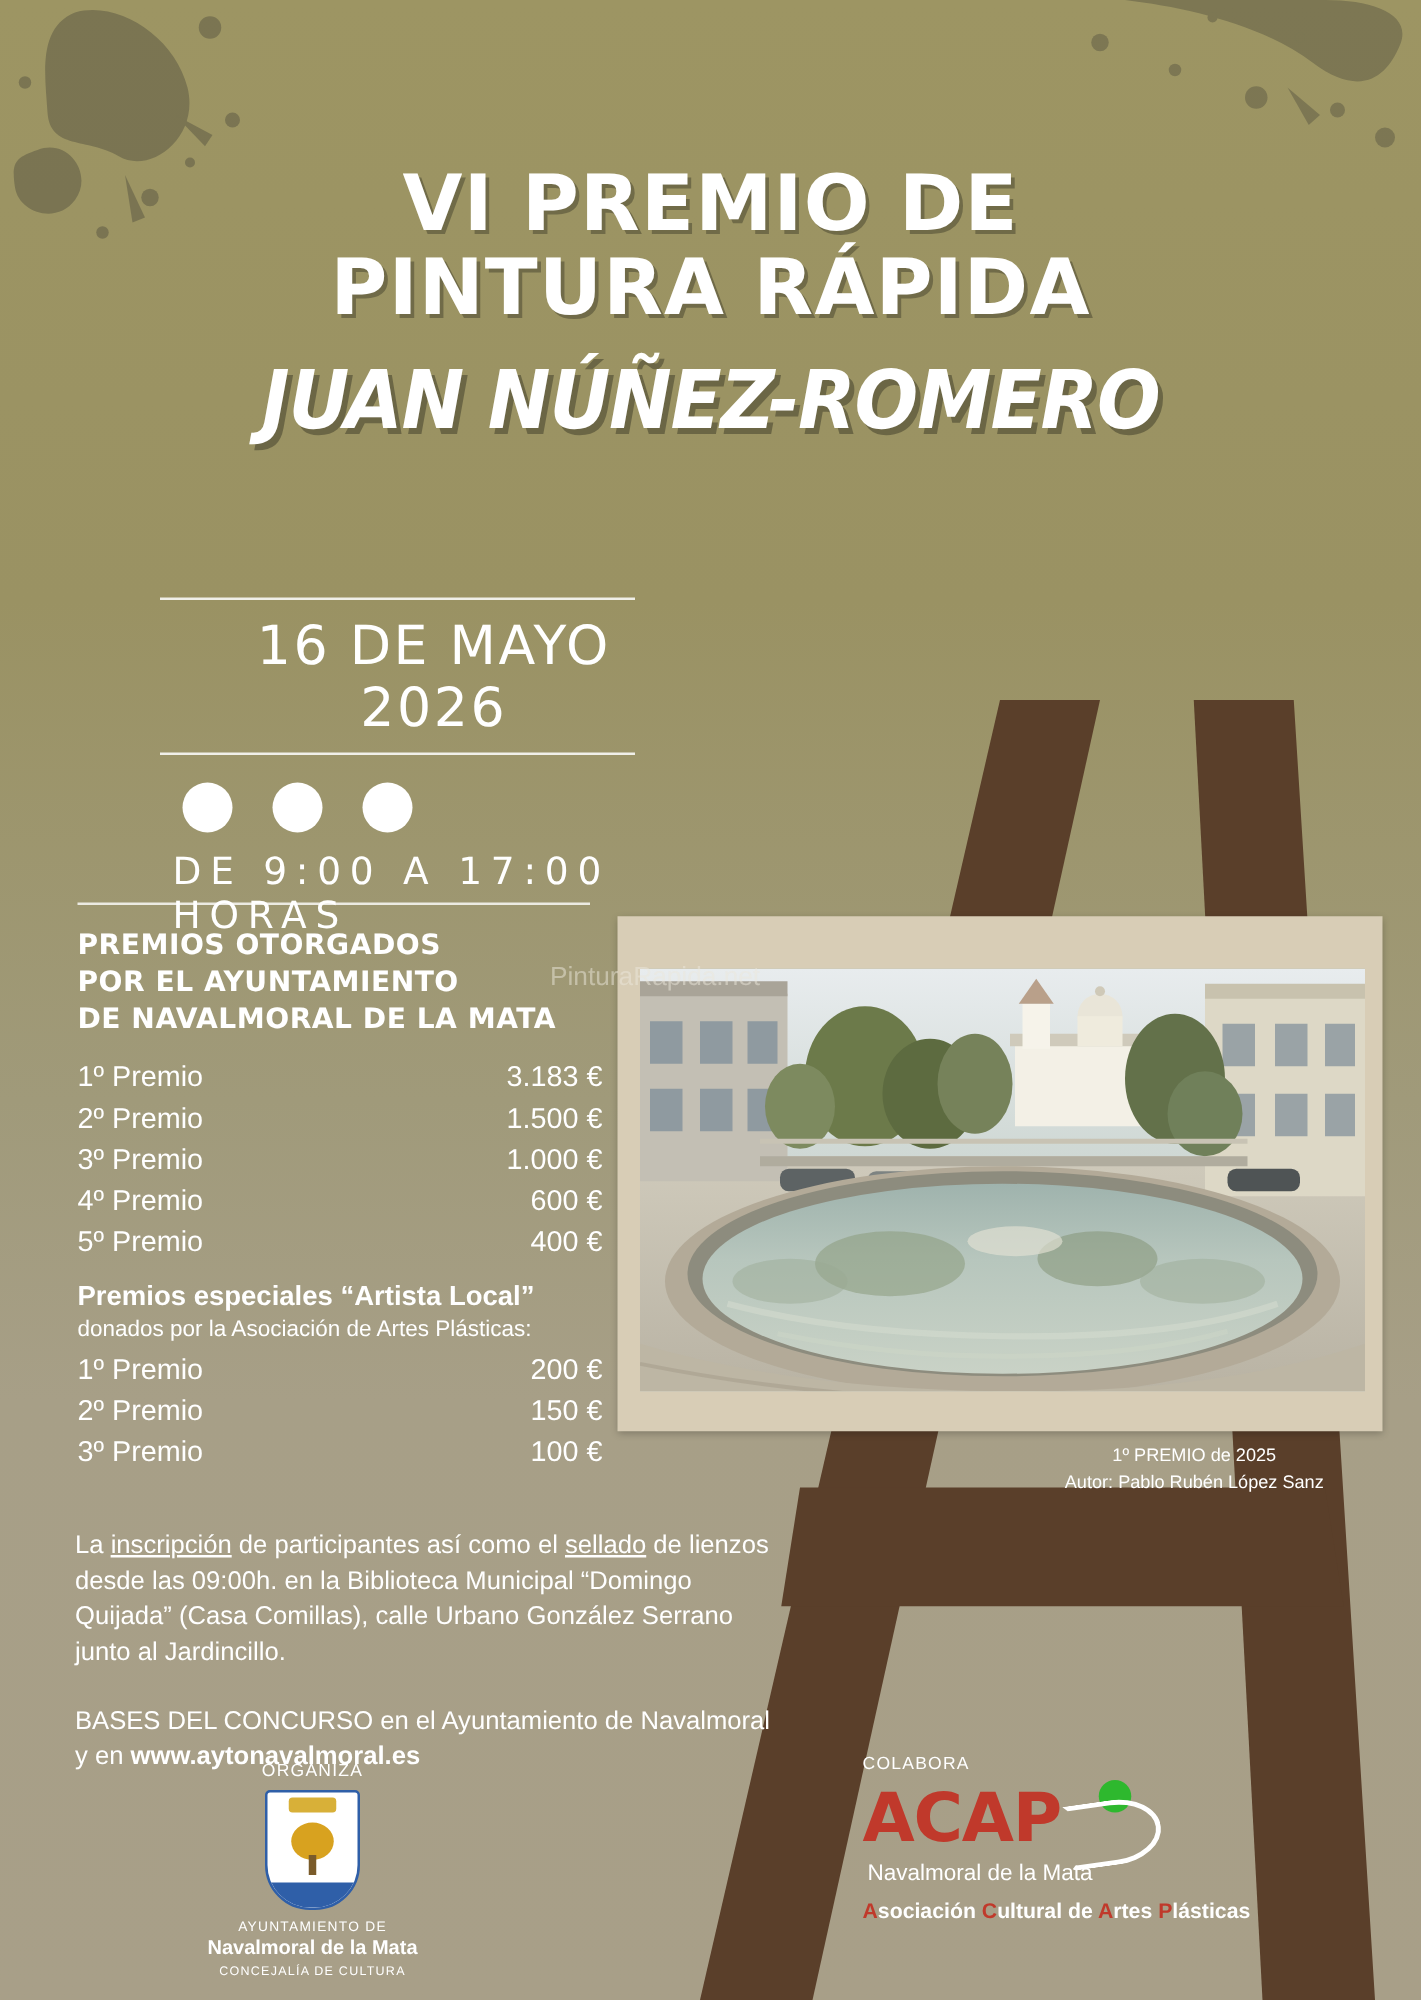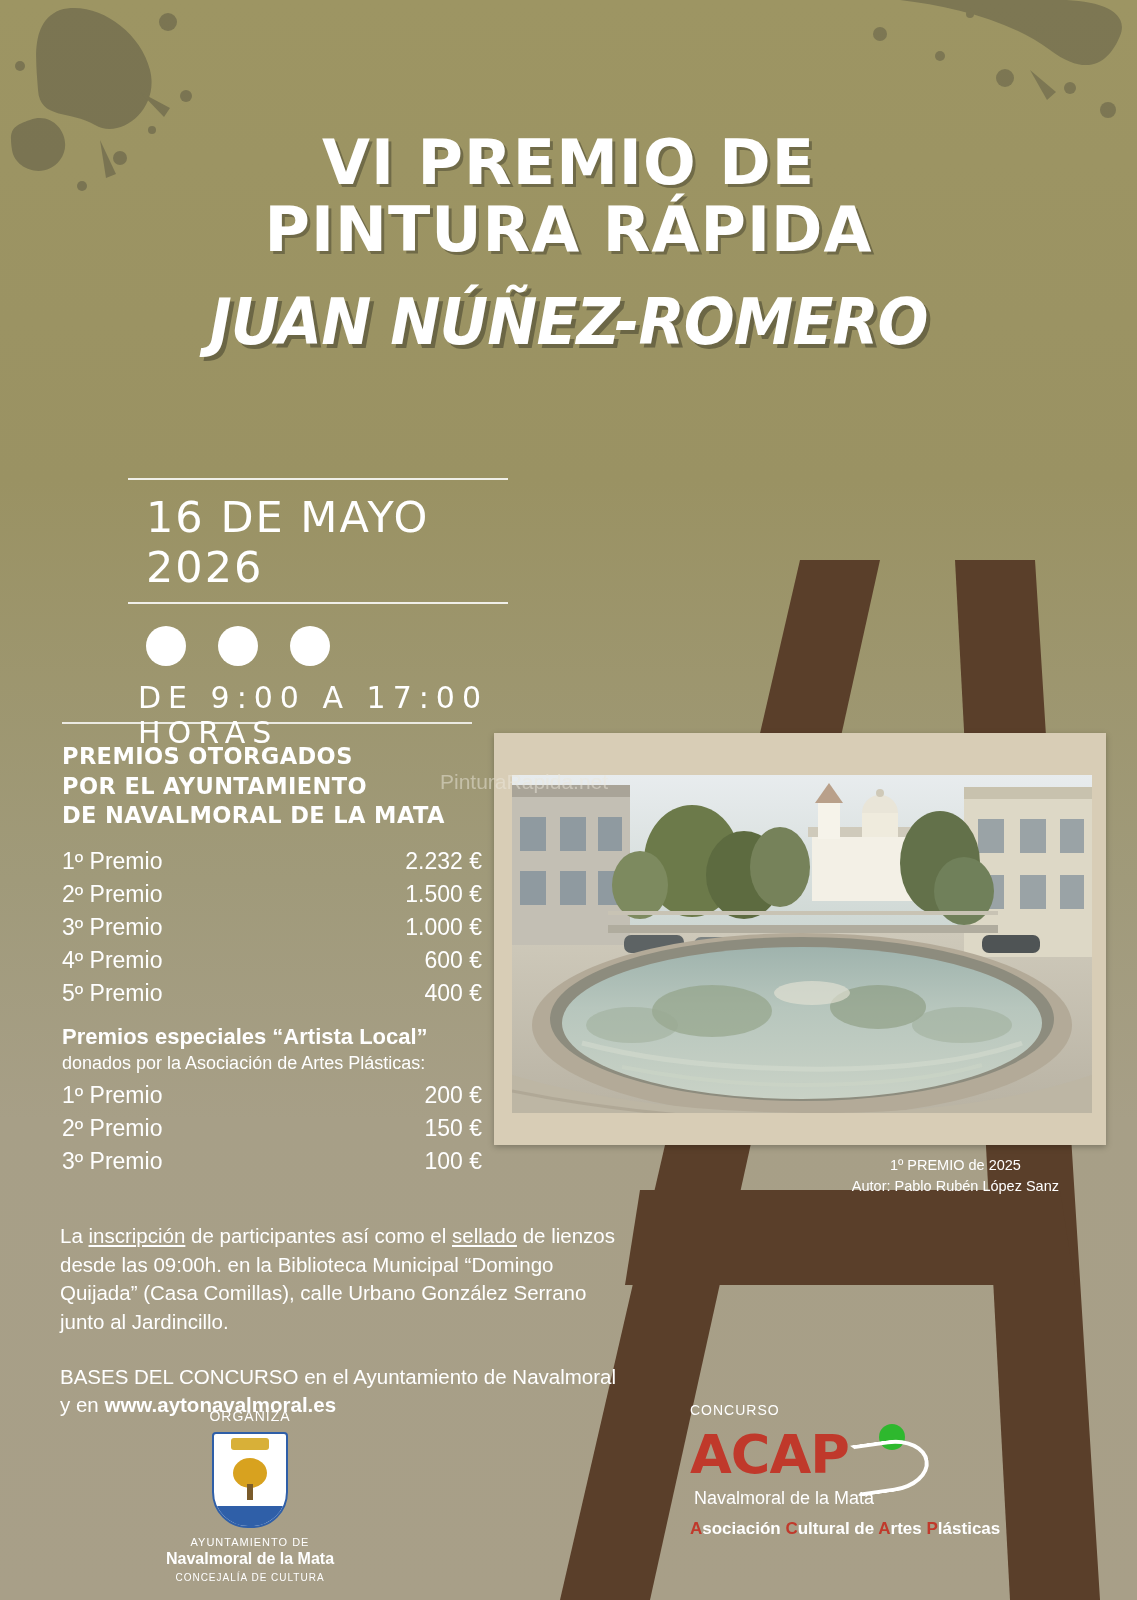--- a/index.html
+++ b/index.html
@@ -78,20 +78,21 @@
     height: 2px;
     background: rgba(255,255,255,0.85);
     width: 380px;
   }
   .date-text {
     font-family: "DejaVu Sans", sans-serif;
     font-size: 43px;
     color: #ffffff;
     letter-spacing: 2px;
     padding: 12px 0 10px 18px;
+    text-align: center;
   }
   .dots {
     display: flex;
     gap: 32px;
     padding: 22px 0 14px 18px;
   }
   .dot {
     width: 40px; height: 40px;
     border-radius: 50%;
     background: #ffffff;
@@ -389,21 +390,21 @@
   <div class="prizes">
     <div class="toprule"></div>
     <div class="prizes-head">
       <div>PREMIOS OTORGADOS</div>
       <div>POR EL AYUNTAMIENTO</div>
       <div>DE NAVALMORAL DE LA MATA</div>
     </div>
 
     <div class="prize-row">
       <span>1º Premio</span>
-      <span class="amt">2.232 €</span>
+      <span class="amt">3.183 €</span>
     </div>
     <div class="prize-row">
       <span>2º Premio</span>
       <span class="amt">1.500 €</span>
     </div>
     <div class="prize-row">
       <span>3º Premio</span>
       <span class="amt">1.000 €</span>
     </div>
     <div class="prize-row">
@@ -534,21 +535,21 @@
       <div class="tree"></div>
       <div class="trunk"></div>
       <div class="base"></div>
     </div>
     <div class="org-name1">AYUNTAMIENTO DE</div>
     <div class="org-name2">Navalmoral de la Mata</div>
     <div class="org-name3">CONCEJALÍA DE CULTURA</div>
   </div>
 
   <div class="colabora">
-    <div class="lbl">CONCURSO</div>
+    <div class="lbl">COLABORA</div>
     <div class="acap-row">
       <div class="acap-text">ACAP</div>
       <div class="acap-mark">
         <div class="grn"></div>
         <div class="swoosh"></div>
       </div>
     </div>
     <div class="acap-sub">Navalmoral de la Mata</div>
     <div class="acap-full"><span class="r">A</span><span>sociación </span><span class="r">C</span><span>ultural de </span><span class="r">A</span><span>rtes </span><span class="r">P</span><span>lásticas</span></div>
   </div>

